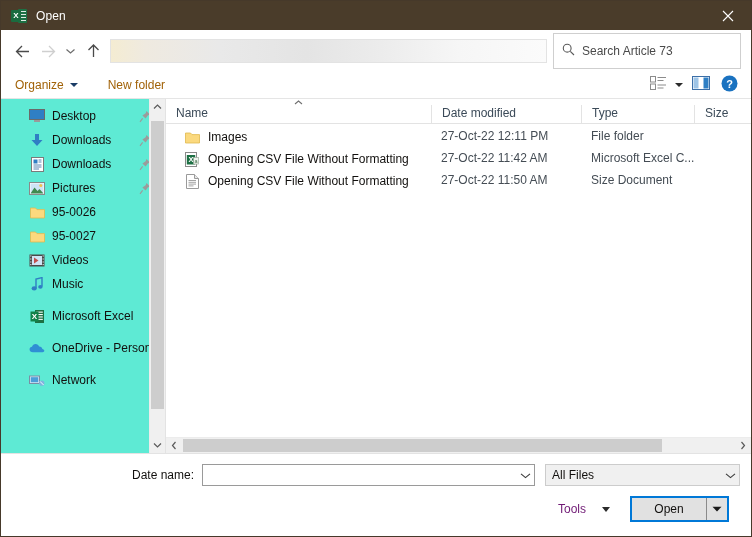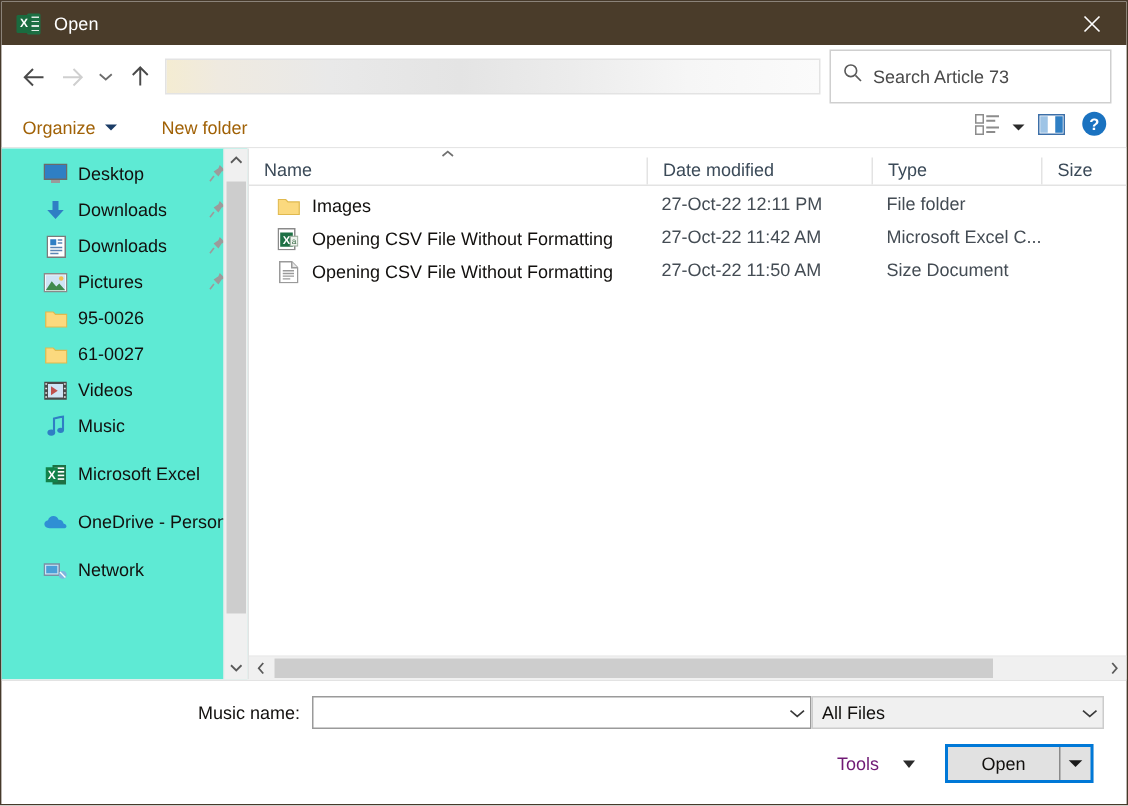--- a/index.html
+++ b/index.html
@@ -378,20 +378,21 @@
   .combo .chev {
     width: 17px;
     display: flex;
     align-items: center;
     justify-content: center;
     flex: none;
   }
   .combo-filename { width: 333px; }
   .combo-filter {
     width: 195px;
+    margin-left: 10px;
     background: #f0f0f0;
     border: 1px solid #cccccc;
   }
   .row-buttons {
     display: flex;
     align-items: center;
     justify-content: flex-end;
     padding-top: 10px;
     padding-right: 11px;
   }
@@ -623,21 +624,21 @@
         </span>
         <span class="side-label">95-0026</span>
       </div>
 
       <div class="side-item">
         <span class="side-icon">
           <svg width="15" height="13" viewBox="0 0 15 13" aria-hidden="true">
             <path d="M0.5 2 H5.5 L7 3.6 H14.5 V12 H0.5 Z" fill="#fbd97e" stroke="#e0b94e" stroke-width="0.8"></path>
           </svg>
         </span>
-        <span class="side-label">61-0027</span>
+        <span class="side-label">95-0027</span>
       </div>
 
       <div class="side-item">
         <span class="side-icon">
           <svg width="16" height="13" viewBox="0 0 16 13" aria-hidden="true">
             <rect x="0.5" y="0.5" width="15" height="12" fill="#4a4a4a"></rect>
             <rect x="3" y="2" width="10" height="9" fill="#cfe4f5"></rect>
             <path d="M5 3.5 L9.5 6.5 L5 9.5 Z" fill="#c0504d"></path>
             <path d="M1.2 2 H2.4 M1.2 5 H2.4 M1.2 8 H2.4 M1.2 10.6 H2.4 M13.6 2 H14.8 M13.6 5 H14.8 M13.6 8 H14.8 M13.6 10.6 H14.8" stroke="#e8e8e8" stroke-width="1"></path>
           </svg>
@@ -788,21 +789,21 @@
           </svg>
         </div>
       </div>
 
     </div>
   </div>
 
   <div class="footer">
 
     <div class="row-filename">
-      <span class="fn-label">Music name:</span>
+      <span class="fn-label">Date name:</span>
       <div class="combo combo-filename">
         <span class="val"></span>
         <span class="chev">
           <svg width="11" height="7" viewBox="0 0 11 7" aria-hidden="true">
             <path d="M1 1.8 L5.5 5.6 L10 1.8" stroke="#3a3a3a" stroke-width="1.1" fill="none"></path>
           </svg>
         </span>
       </div>
       <div class="combo combo-filter">
         <span class="val">All Files</span>

